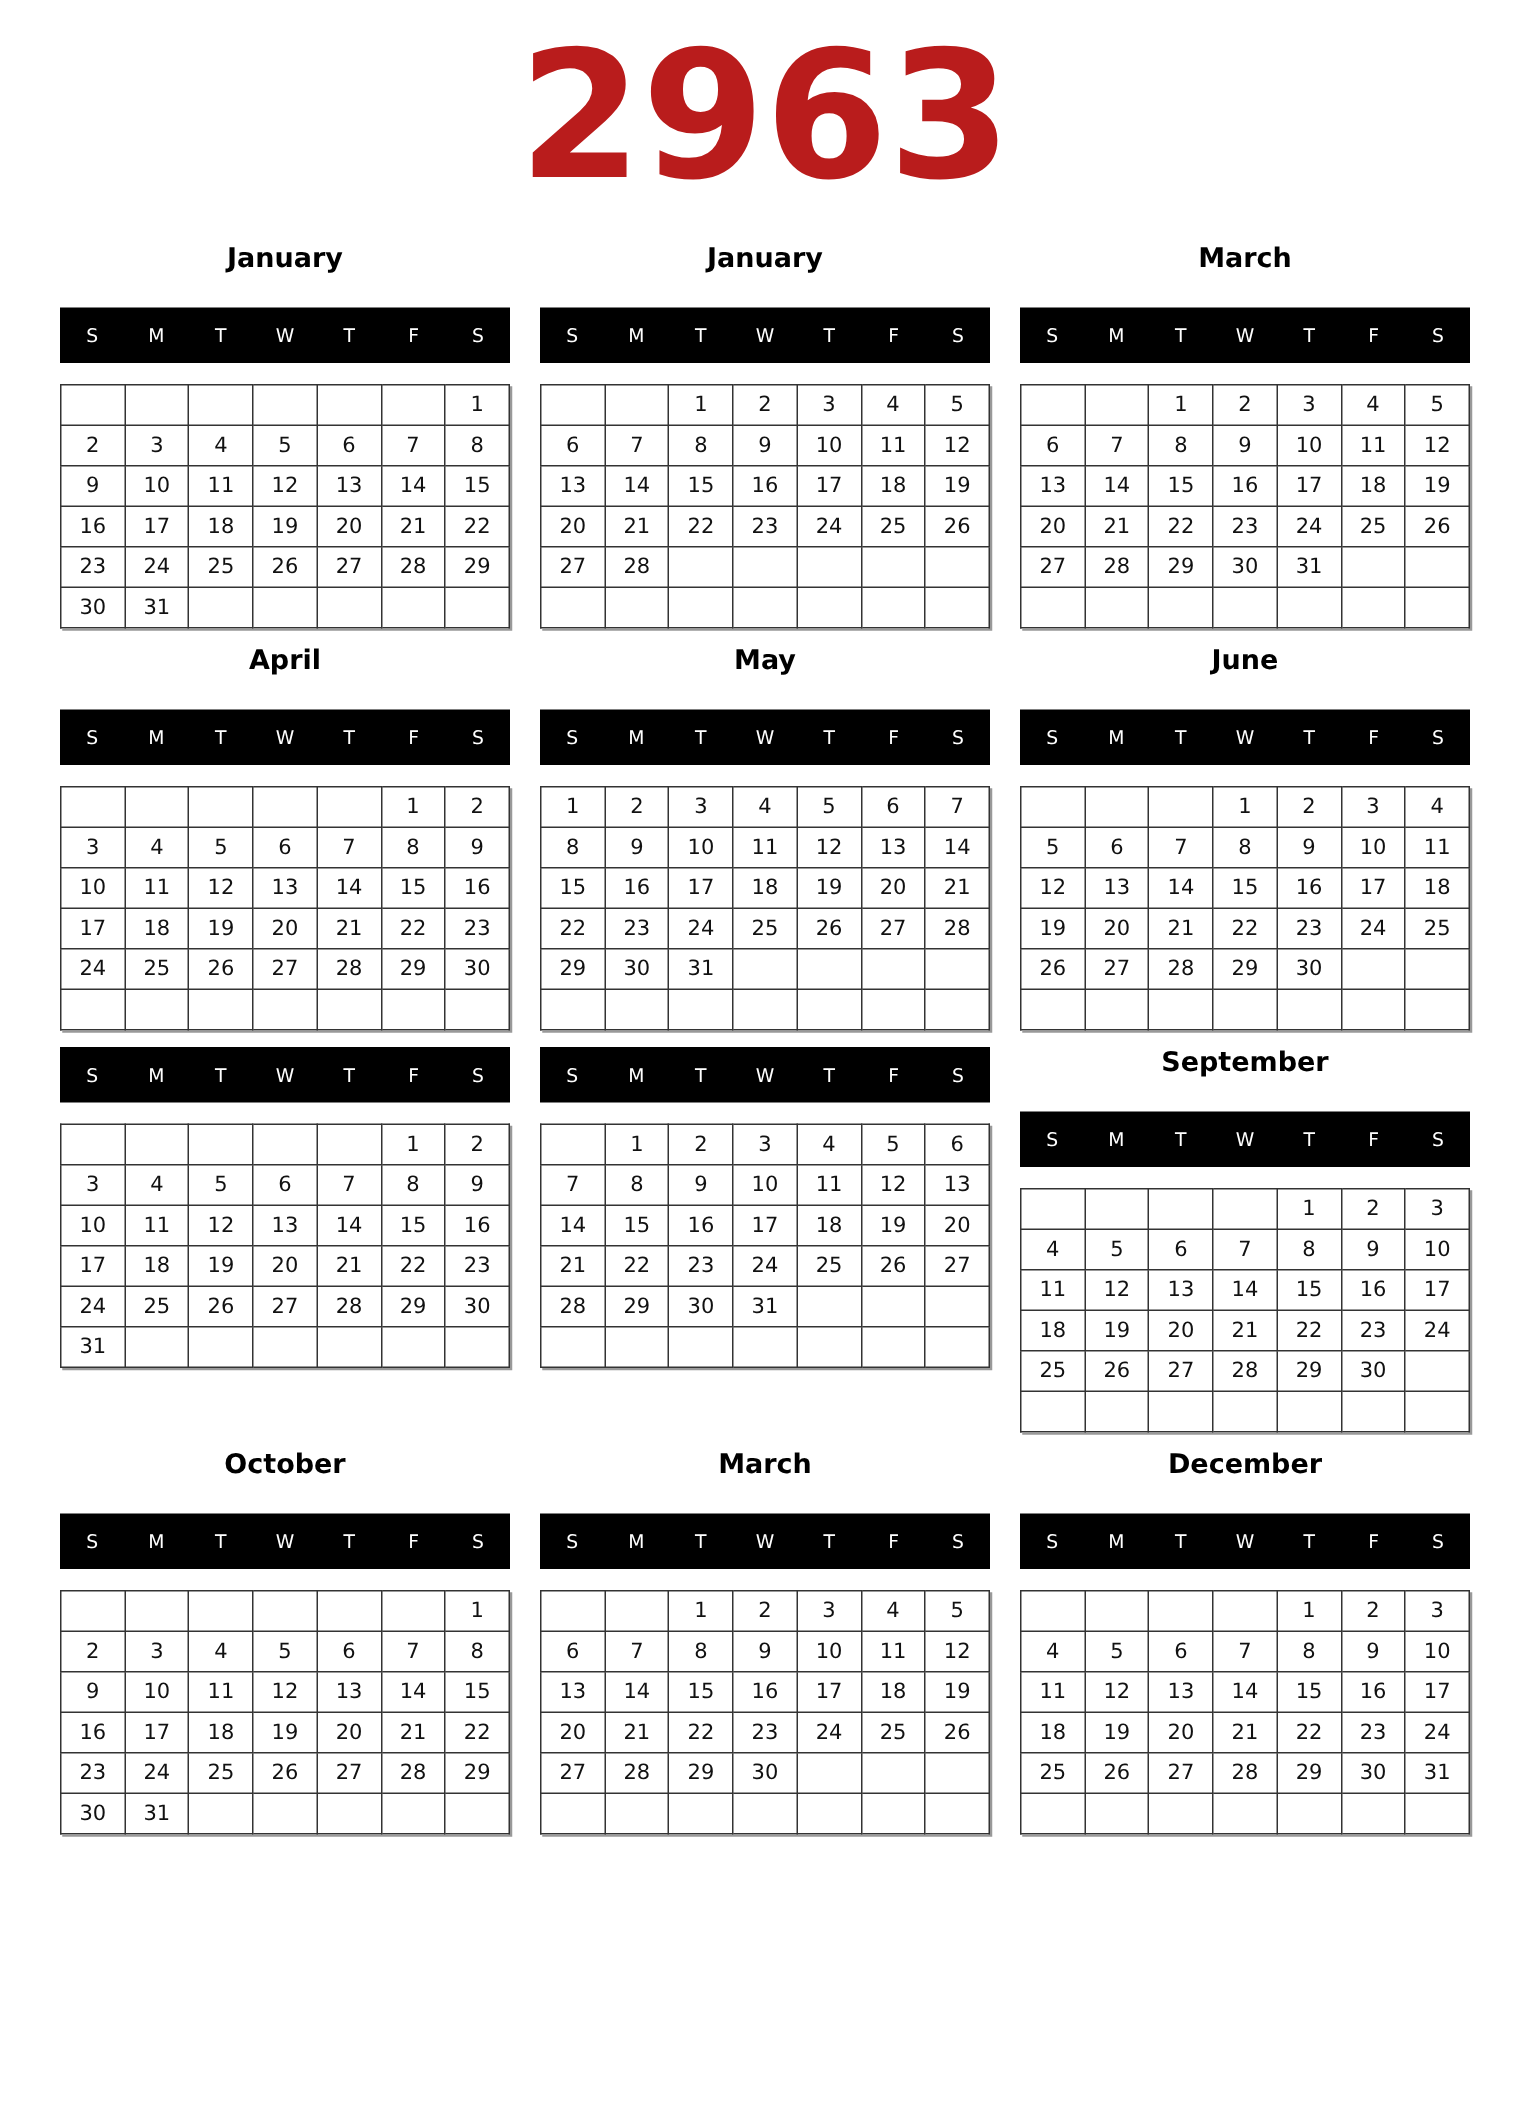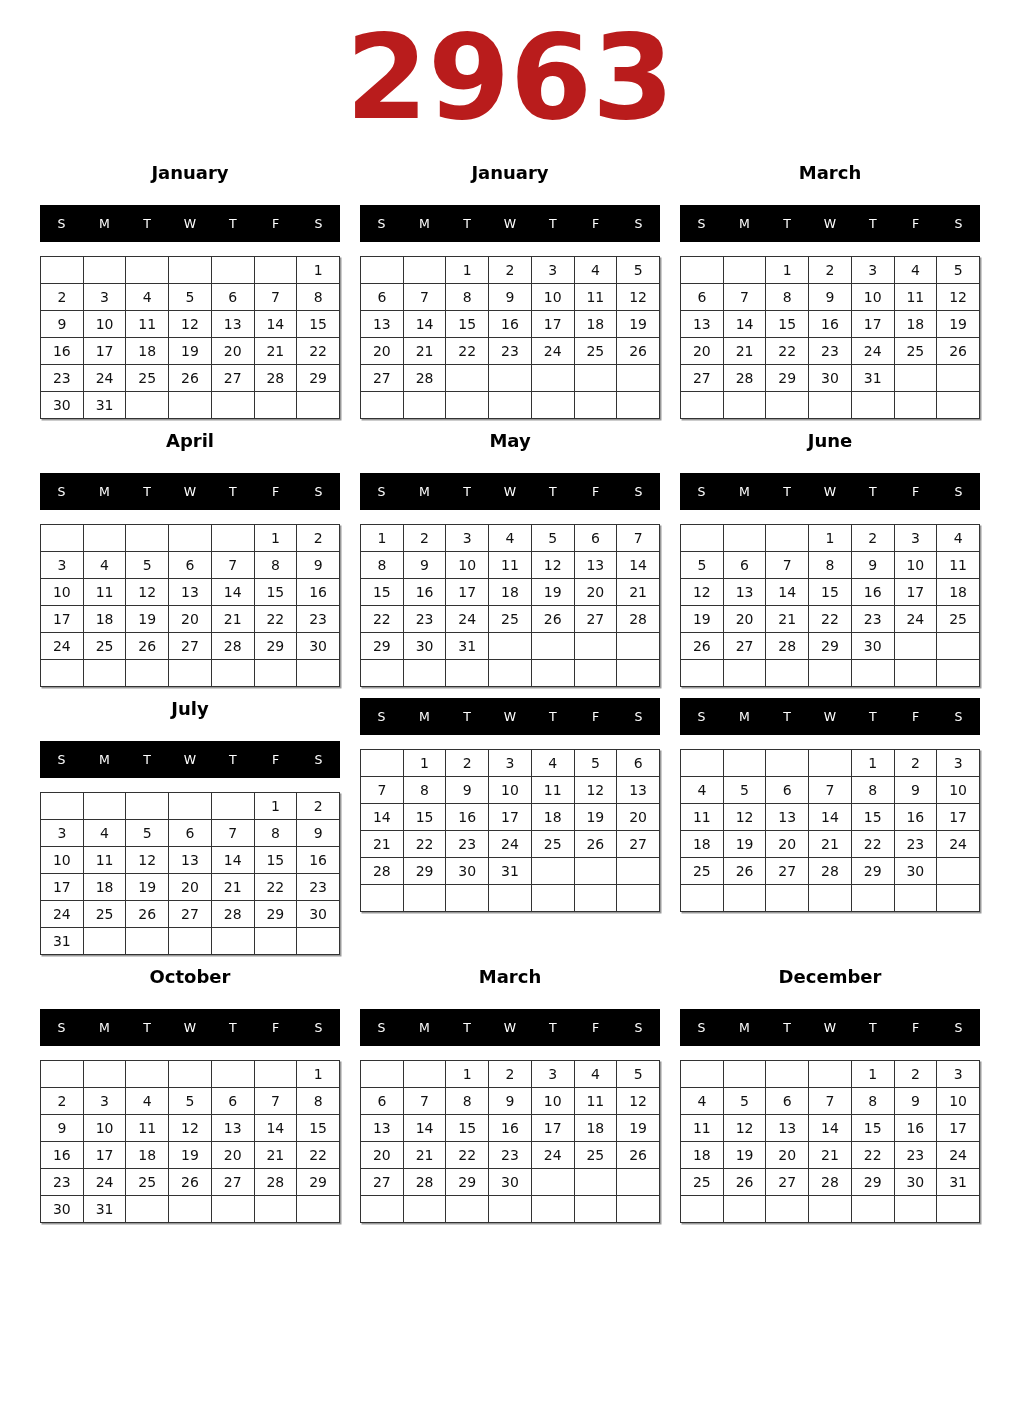--- a/index.html
+++ b/index.html
@@ -502,21 +502,20 @@
             <td></td>
             <td></td>
             <td></td>
             <td></td>
           </tr>
         </tbody>
     </table>
   </div>
 
   <div class="month">
-    <div class="month-title">July</div>
     <div class="weekday-header">
         <span>S</span>
         <span>M</span>
         <span>T</span>
         <span>W</span>
         <span>T</span>
         <span>F</span>
         <span>S</span>
       </div>
     <table class="days">
@@ -643,20 +642,21 @@
             <td></td>
             <td></td>
             <td></td>
             <td></td>
           </tr>
         </tbody>
     </table>
   </div>
 
   <div class="month">
+    <div class="month-title">September</div>
     <div class="weekday-header">
         <span>S</span>
         <span>M</span>
         <span>T</span>
         <span>W</span>
         <span>T</span>
         <span>F</span>
         <span>S</span>
       </div>
     <table class="days">

